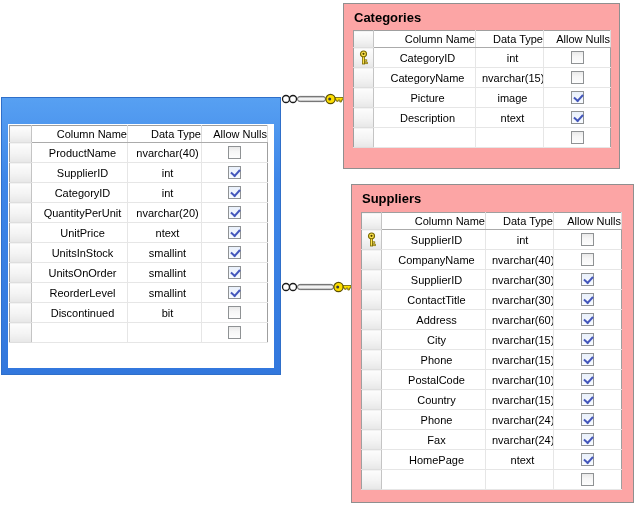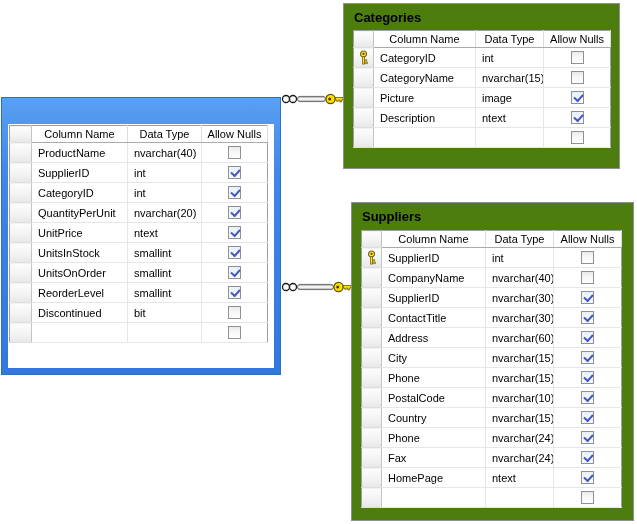--- a/index.html
+++ b/index.html
@@ -12,52 +12,52 @@
   .canvas{position:absolute;inset:0;}
 
   
   .table-window{position:absolute;box-sizing:border-box;}
   .table-window .title{
     font-weight:bold;font-size:13px;color:#000;
     padding:6px 0 0 10px;height:23px;box-sizing:border-box;
     white-space:nowrap;overflow:hidden;
   }
   .plain{
-    background:#4d7c0f;border:1px solid #8f8f8f;
+    background:#fca5a5;border:1px solid #8f8f8f;
   }
   .selected{
     background:linear-gradient(180deg,#57a0f2 0%,#3e86e8 30%,#3277dd 100%);
     border:1px solid #2f6fc9;
   }
   .selected .title{color:#ffffff;padding:5px 0 0 8px;height:14px;margin-top:37px;}
   .selected .panel{
     position:absolute;left:6px;right:6px;top:26px;bottom:6px;
     background:#ffffff;
   }
 
   
   table.grid{
     border-collapse:collapse;table-layout:fixed;
     background:#ffffff;border:1px solid #9f9f9f;
     font-size:11px;color:#000;
   }
   .grid th{
-    height:16px;font-weight:normal;text-align:center;
+    height:16px;font-weight:normal;text-align:right;
     background:#ffffff;border-right:1px solid #dcdcdc;border-bottom:1px solid #ababab;
     padding:0;overflow:hidden;white-space:nowrap;
   }
   .grid th.gutter,.grid td.gutter{
     background:linear-gradient(180deg,#fdfdfd 0%,#f3f3f3 55%,#e7e7e7 100%);
     border-right:1px solid #c4c4c4;border-bottom:1px solid #dedede;
   }
   .grid td{
     height:19px;padding:0;overflow:hidden;white-space:nowrap;
     border-right:1px solid #e6e6e6;border-bottom:1px solid #e6e6e6;
   }
-  .grid td.cell-text{padding-left:6px;}
+  .grid td.cell-text{padding-left:6px;text-align:center;}
   .grid td:last-child{border-right:none;}
   .grid td.cell-check{text-align:center;}
 
   
   .checkbox{
     display:inline-block;width:13px;height:13px;box-sizing:border-box;
     border:1px solid #8f9294;vertical-align:middle;position:relative;
     background:linear-gradient(180deg,#e9e9e9 0%,#f6f6f6 40%,#fdfdfd 100%);
   }
   .checkbox.checked{background:linear-gradient(180deg,#e9f0fb 0%,#f8fbff 100%);}
@@ -449,21 +449,21 @@
             <td class="cell-text"></td>
             <td class="cell-text"></td>
             <td class="cell-check">
               <span class="checkbox"></span>
             </td>
           </tr>
         </tbody>
     </table>
   </div>
 
-  <div class="table-window plain" style="left:351px;top:202px;width:283px;height:319px;">
+  <div class="table-window plain" style="left:351px;top:184px;width:283px;height:319px;">
     <div class="title">Suppliers</div>
     <table class="grid" style="margin-left:9px;margin-top:4px;width:260px;">
       <colgroup>
           <col style="width:20px">
           <col style="width:104px">
           <col style="width:68px">
           <col style="width:68px">
         </colgroup>
       <thead>
         <tr>

